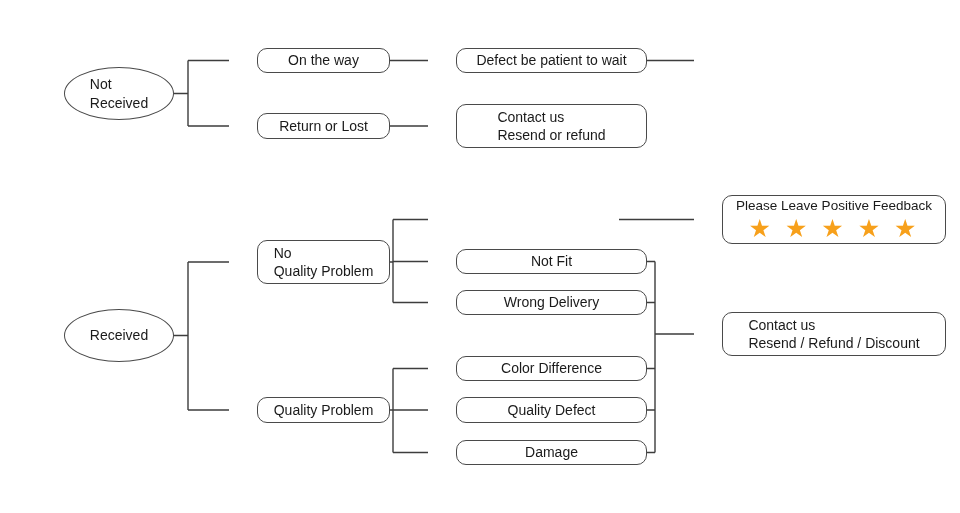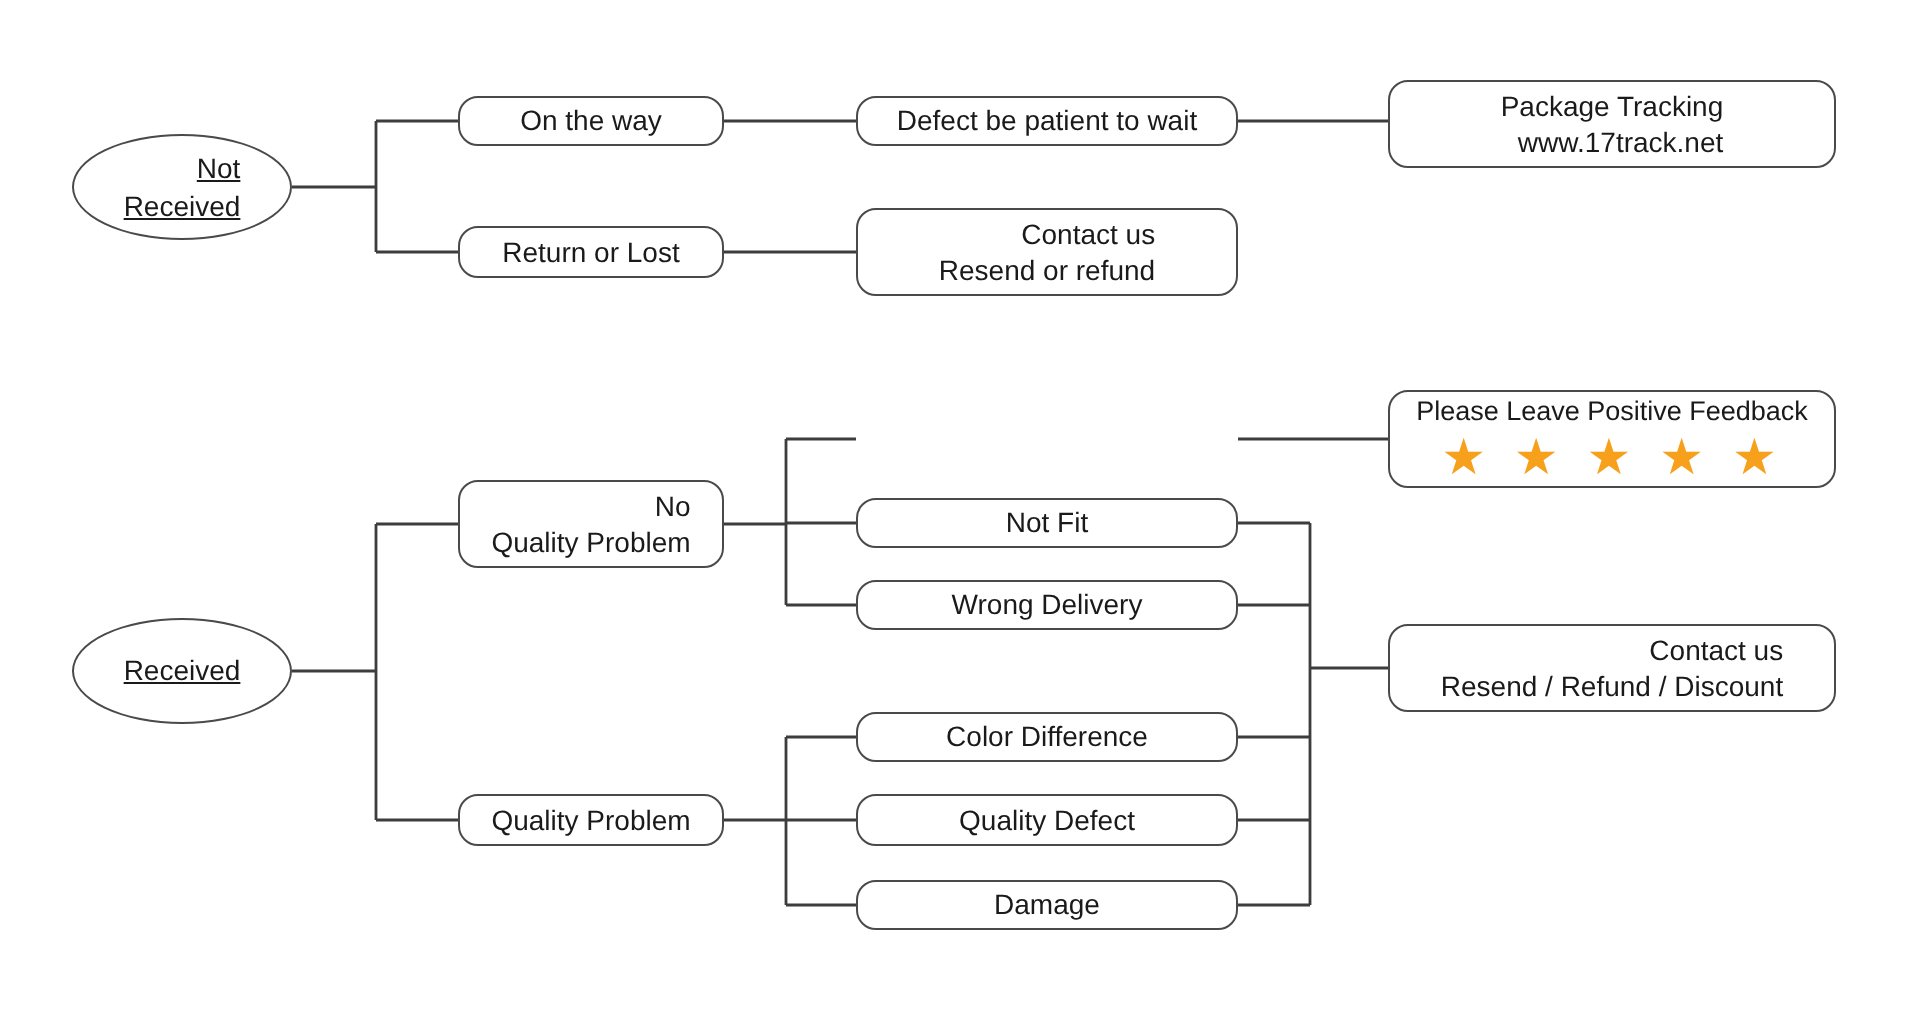--- a/index.html
+++ b/index.html
@@ -30,27 +30,28 @@
   }
   .node {
     position: absolute;
     background: var(--background);
     border: 1.4px solid var(--box-border);
     border-radius: 10px;
     display: flex;
     flex-direction: column;
     align-items: center;
     justify-content: center;
-    text-align: right;
+    text-align: left;
     font-size: 14px;
     line-height: 1.3;
     white-space: pre-line;
     color: var(--text);
+    margin-left: 28px;
   }
-  .ellipse { border-radius: 50%; text-decoration: underline; }
+  .ellipse { border-radius: 50%; }
   .feedback-label {
     font-size: 13.5px;
     line-height: 1.2;
     white-space: nowrap;
   }
   .stars {
     font-family: "DejaVu Sans", sans-serif;
     font-size: 25px;
     line-height: 1;
     letter-spacing: 3px;
@@ -76,22 +77,20 @@
       M655 261.5 V452.5  M655 334 H694"></path>
   </svg>
 
   <div class="node ellipse" style="left:36px;top:67px;width:110px;height:53px">Not
 Received</div>
 
   <div class="node" style="left:229px;top:48px;width:133px;height:25px">On the way</div>
 
   <div class="node" style="left:428px;top:48px;width:191px;height:25px">Defect be patient to wait</div>
 
-  <div class="node" style="left:694px;top:40px;width:224px;height:44px">Package Tracking
-www.17track.net</div>
 
   <div class="node" style="left:229px;top:113px;width:133px;height:26px">Return or Lost</div>
 
   <div class="node" style="left:428px;top:104px;width:191px;height:44px">Contact us
 Resend or refund</div>
 
   <div class="node ellipse" style="left:36px;top:309px;width:110px;height:53px">Received</div>
 
   <div class="node" style="left:229px;top:240px;width:133px;height:44px">No
 Quality Problem</div>

